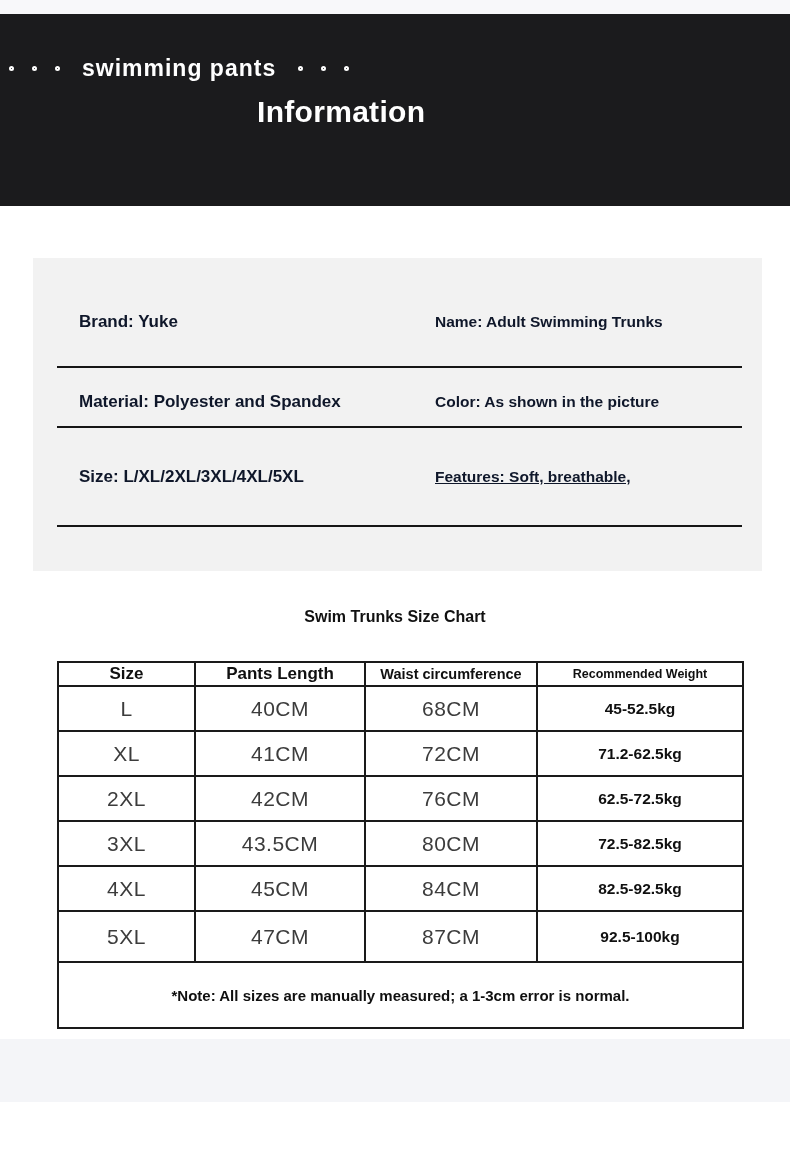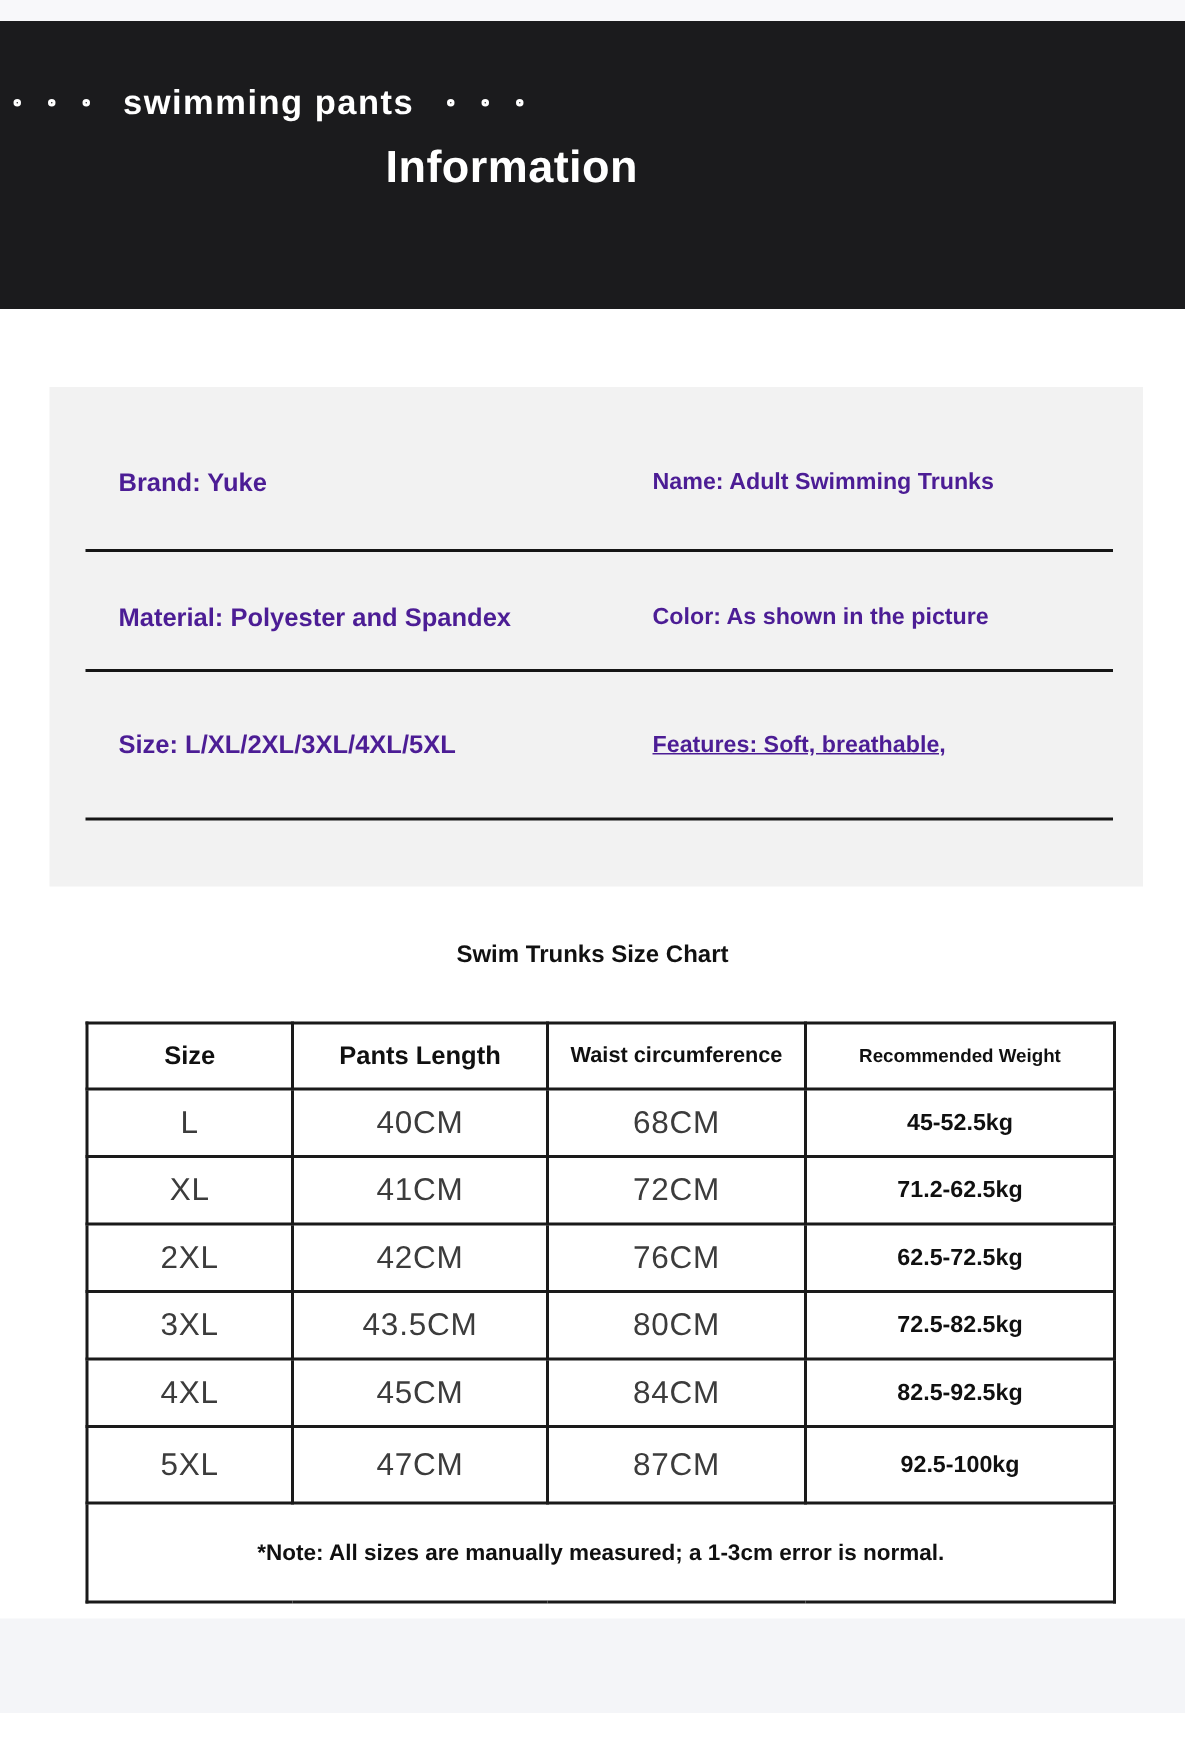--- a/index.html
+++ b/index.html
@@ -56,24 +56,24 @@
     background: #f2f2f2;
     padding: 20px 0 44px 0;
   }
   .info-row {
     margin: 0 20px 0 24px;
     padding-left: 22px;
     display: grid;
     grid-template-columns: 356px 1fr;
     align-items: center;
     border-bottom: 2px solid #161616;
-    color: #4c1d95;
+    color: #0f172a;
   }
   .info-row-1 { height: 90px; }
-  .info-row-2 { height: 80px; padding-top: 10px; }
+  .info-row-2 { height: 60px; padding-top: 10px; }
   .info-row-3 { height: 99px; }
   .info-left  { font-size: 17px; font-weight: bold; }
   .info-right { font-size: 15.5px; font-weight: bold; }
   .features-block { width: 250px; line-height: 19px; }
   .features-line { display: block; text-decoration: underline; }
 
   
   .chart-title {
     margin-top: 36px;
     text-align: center;
@@ -87,21 +87,21 @@
     width: 685px;
     border-collapse: collapse;
     table-layout: fixed;
   }
   .size-table th, .size-table td {
     border: 2px solid #1a1a1a;
     text-align: center;
     vertical-align: middle;
     padding: 0;
   }
-  .size-table thead th { height: 44px; color: #101010; font-weight: bold; }
+  .size-table thead th { height: 24px; color: #101010; font-weight: bold; }
   .col-header-size { font-size: 17px; padding-right: 44px; }
   .col-header-length { font-size: 17px; }
   .col-header-waist { font-size: 14.5px; }
   .col-header-weight { font-size: 12.5px; border-radius: 11px; }
 
   .size-table tbody td { height: 45px; }
   .size-table tbody tr.row-last td { height: 51px; }
   td.light-cell {
     font-size: 21px;
     font-weight: normal;

